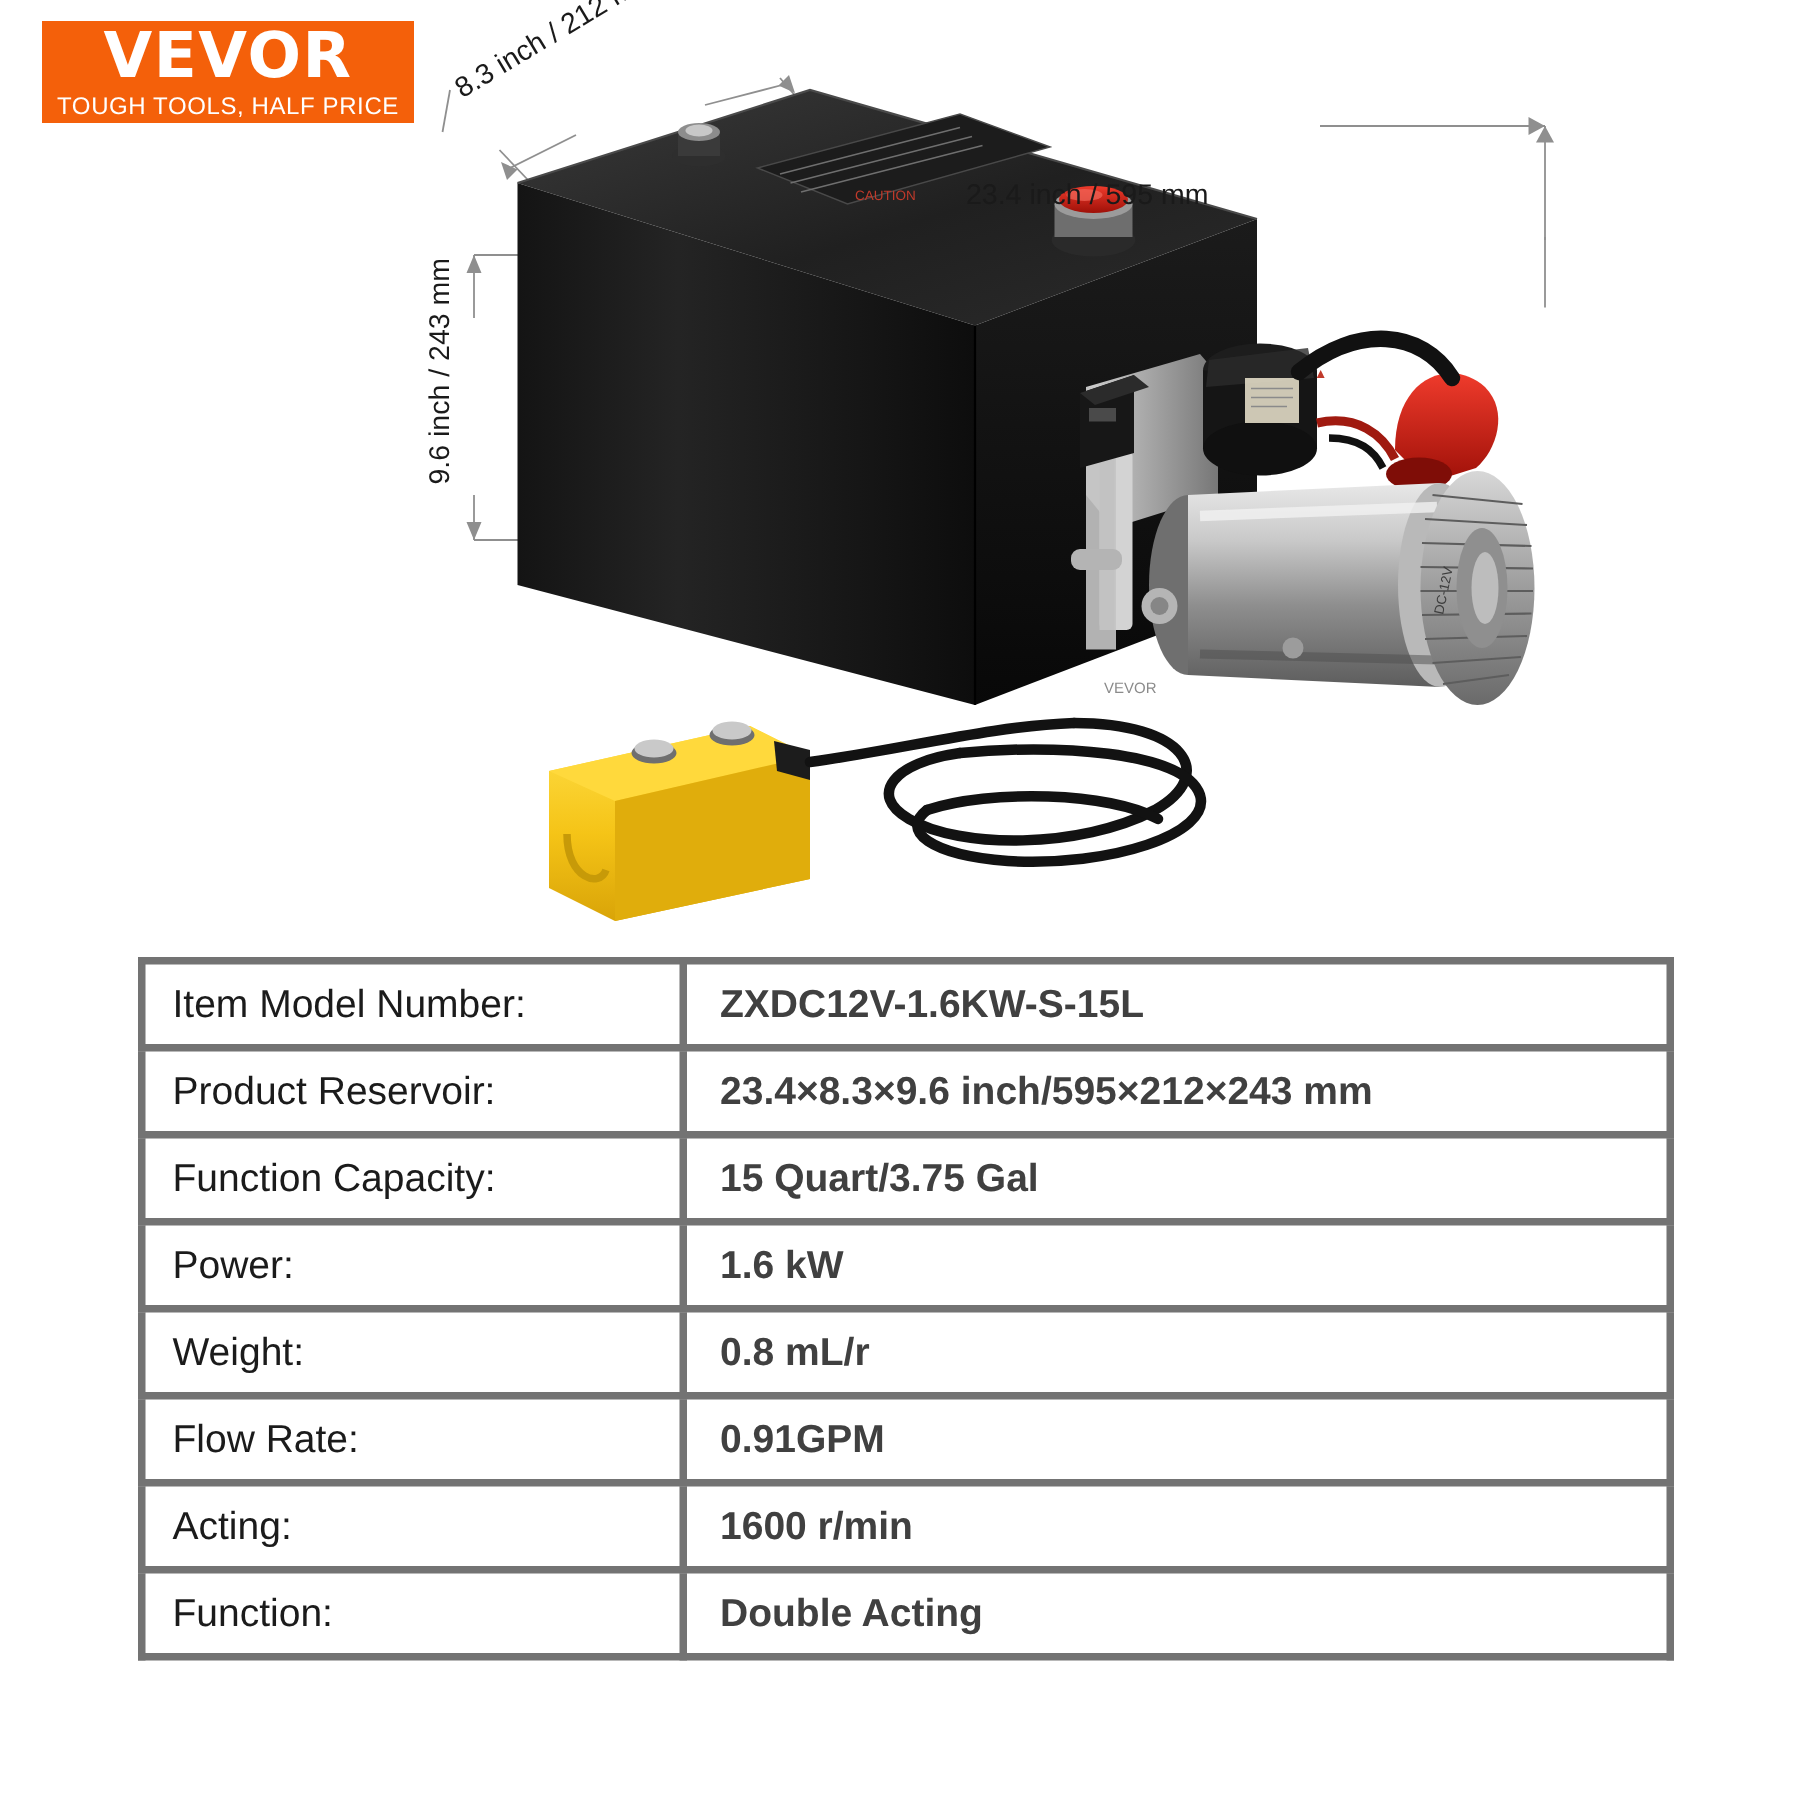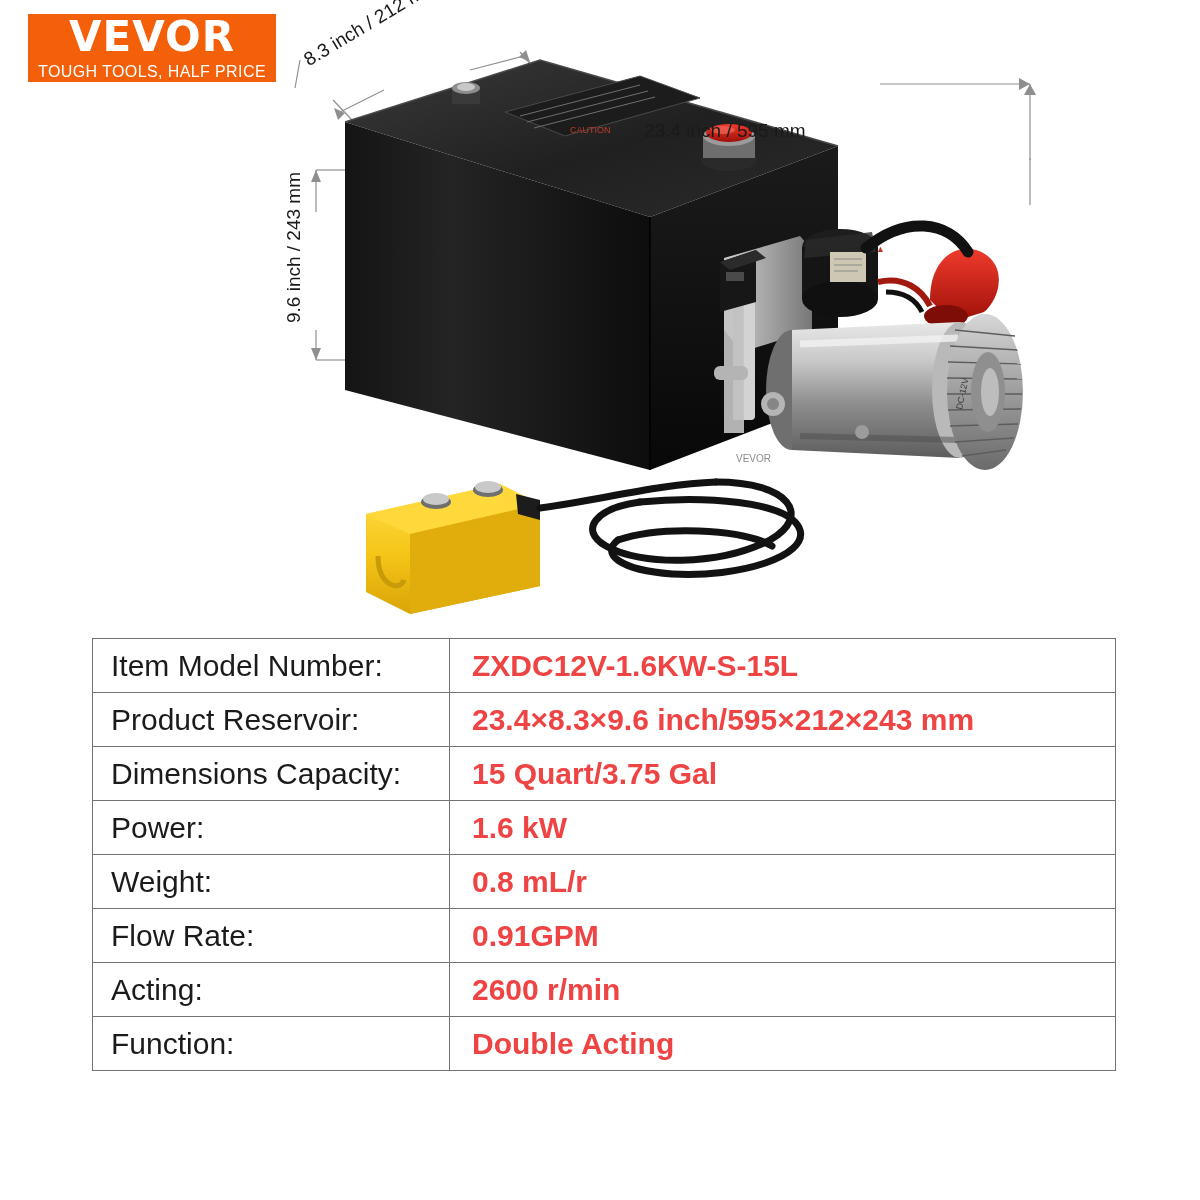--- a/index.html
+++ b/index.html
@@ -78,33 +78,33 @@
   
   .spec-table {
     position: absolute;
     left: 92px;
     top: 638px;
     width: 1024px;
     border-collapse: collapse;
     table-layout: fixed;
   }
   .spec-table td {
-    border: 1px solid #737373;
+    border: 5px solid #737373;
     height: 53px;
     padding: 0 0 0 18px;
     vertical-align: middle;
-    font-size: 30px;
+    font-size: 26px;
   }
   .spec-table td.label {
     width: 338px;
     color: #1b1b1b;
     font-weight: normal;
   }
   .spec-table td.value {
-    color: #ef4444;
+    color: #404040;
     font-weight: bold;
     padding-left: 22px;
   }
 </style>
 </head>
 <body>
 
 <div class="logo">
   <div class="logo-word">VEVOR</div>
   <div class="logo-tag">TOUGH TOOLS, HALF PRICE</div>
@@ -303,37 +303,37 @@
   <tbody>
     <tr>
       <td class="label">Item Model Number:</td>
       <td class="value">ZXDC12V-1.6KW-S-15L</td>
     </tr>
     <tr>
       <td class="label">Product Reservoir:</td>
       <td class="value">23.4×8.3×9.6 inch/595×212×243 mm</td>
     </tr>
     <tr>
-      <td class="label">Dimensions Capacity:</td>
+      <td class="label">Function Capacity:</td>
       <td class="value">15 Quart/3.75 Gal</td>
     </tr>
     <tr>
       <td class="label">Power:</td>
       <td class="value">1.6 kW</td>
     </tr>
     <tr>
       <td class="label">Weight:</td>
       <td class="value">0.8 mL/r</td>
     </tr>
     <tr>
       <td class="label">Flow Rate:</td>
       <td class="value">0.91GPM</td>
     </tr>
     <tr>
       <td class="label">Acting:</td>
-      <td class="value">2600 r/min</td>
+      <td class="value">1600 r/min</td>
     </tr>
     <tr>
       <td class="label">Function:</td>
       <td class="value">Double Acting</td>
     </tr>
   </tbody>
 </table>
 
 </body></html>

